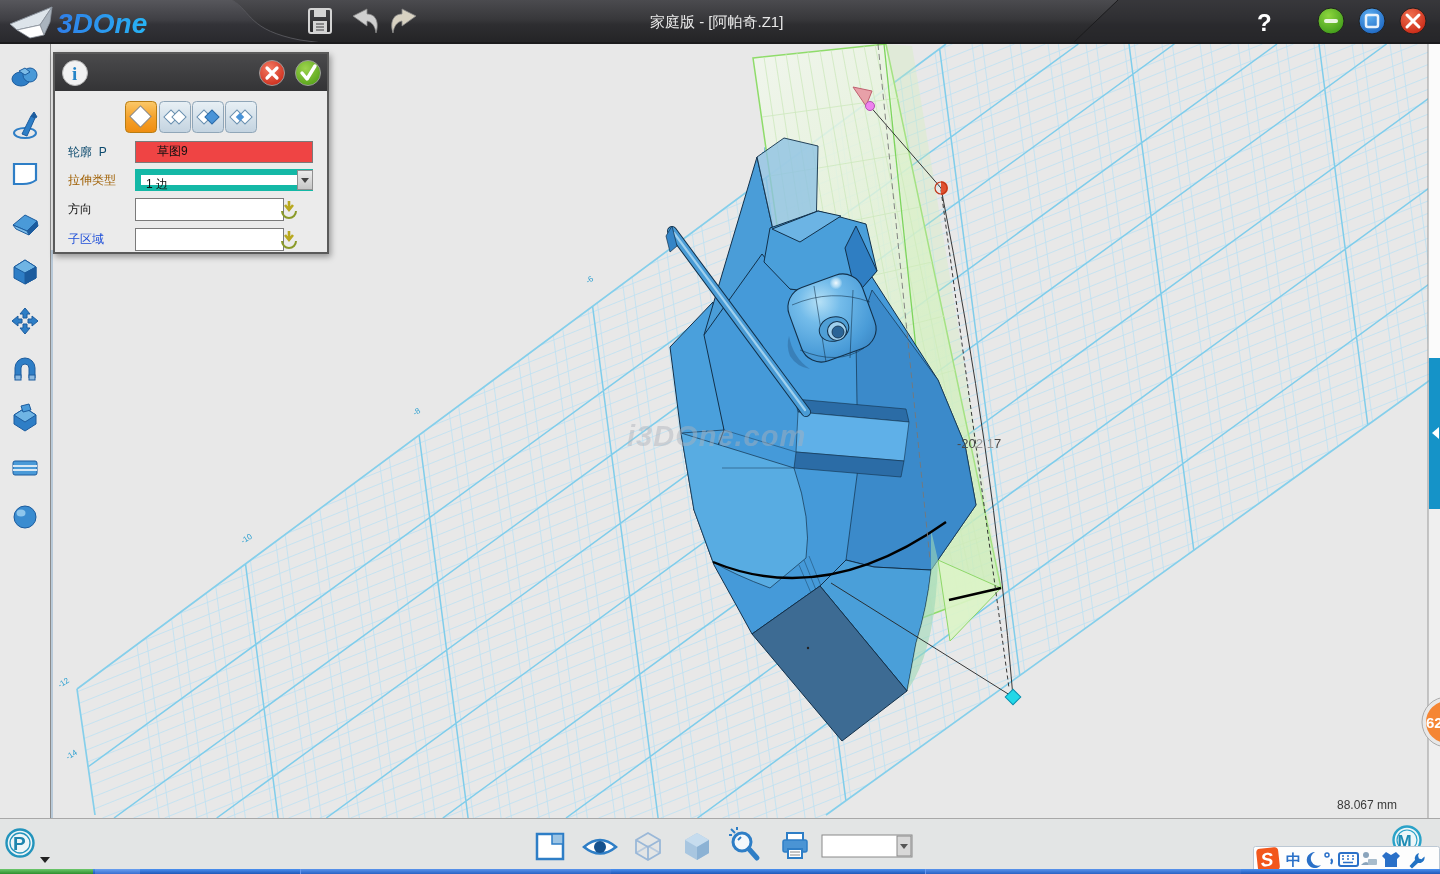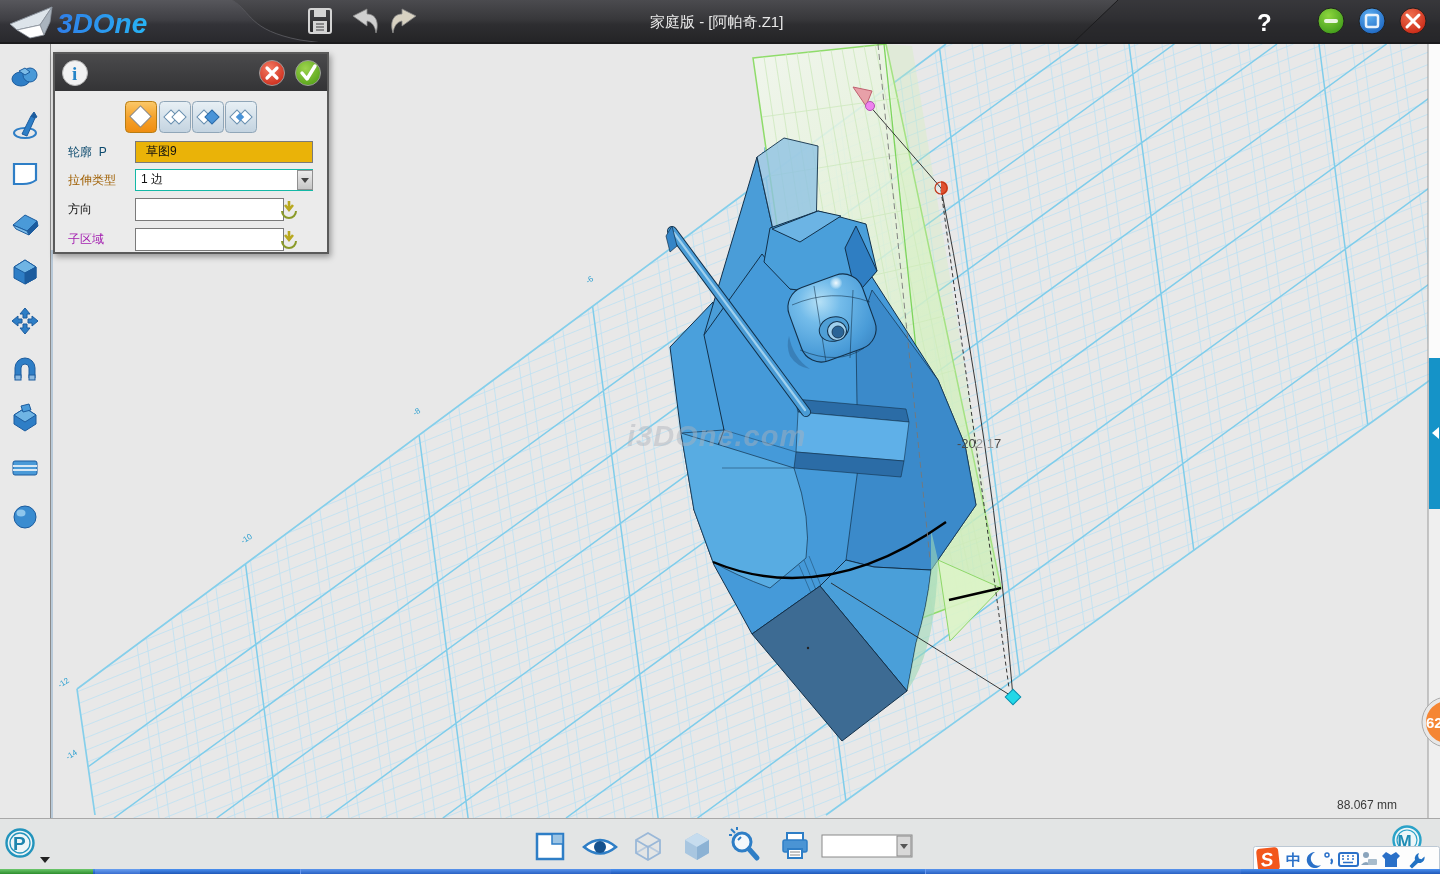--- a/index.html
+++ b/index.html
@@ -272,34 +272,34 @@
  <rect x="82" y="12" width="10" height="10" fill="#4a94d8" stroke="#2a6aa8" transform="rotate(45 87 17)"></rect>
  </g>
  <g>
  <rect x="100.5" y="1.5" width="31" height="31" rx="4" fill="url(#nb)" stroke="#90a6b8"></rect>
  <rect x="107" y="12" width="10" height="10" fill="#fff" stroke="#6a90b0" transform="rotate(45 112 17)"></rect>
  <rect x="115" y="12" width="10" height="10" fill="#fff" stroke="#6a90b0" transform="rotate(45 120 17)"></rect>
  <rect x="112" y="14" width="6" height="6" fill="#4a94d8" transform="rotate(45 115 17)"></rect>
  </g>
 </svg>
 <div class="abs" style="left:13px;top:90px;font-size:12px;color:#0c4a6e;">轮廓&nbsp;&nbsp;P</div>
-<div class="abs" style="left:80px;top:87px;width:178px;height:22px;background:#eab308;border:1px solid #7a7a7a;font-size:12px;color:#111;line-height:19px;padding-left:10px;box-sizing:border-box;">草图9</div>
+<div class="abs" style="left:80px;top:87px;width:178px;height:22px;background:#ef4444;border:1px solid #7a7a7a;font-size:12px;color:#111;line-height:19px;padding-left:21px;box-sizing:border-box;">草图9</div>
 <div class="abs" style="left:13px;top:118px;font-size:12px;color:#a16207;">拉伸类型</div>
-<div class="abs" style="left:80px;top:115px;width:178px;height:22px;background:#fff;border:1px solid #14b8a6;font-size:12px;color:#111;line-height:19px;padding-left:5px;box-sizing:border-box;">1 边</div>
+<div class="abs" style="left:80px;top:115px;width:178px;height:22px;background:#fff;border:6px solid #14b8a6;font-size:12px;color:#111;line-height:19px;padding-left:5px;box-sizing:border-box;">1 边</div>
 <div class="abs" style="left:242px;top:116px;width:16px;height:20px;background:linear-gradient(#ececec,#c6c6c6);border:1px solid #909090;box-sizing:border-box;">
  <svg width="14" height="17">
           <polygon points="3,7 11,7 7,12" fill="#444"></polygon>
         </svg></div>
 <div class="abs" style="left:13px;top:147px;font-size:12px;color:#111;text-align:right;">方向</div>
 <div class="abs" style="left:80px;top:144px;width:147px;height:21px;background:#fff;border:1px solid #7a7a7a;"></div>
 <svg class="abs" style="left:224px;top:145px" width="20" height="20">
  <path d="M10,2 v8 M6,6 l4,5 4,-5" stroke="#b8a820" stroke-width="2.6" fill="none"></path>
  <path d="M3,12 a7,7 0 0 0 14,0" fill="none" stroke="#8a9a28" stroke-width="2"></path>
 </svg>
-<div class="abs" style="left:13px;top:177px;font-size:12px;color:#a21caf;">子区域</div>
+<div class="abs" style="left:13px;top:177px;font-size:12px;color:#1d4ed8;">子区域</div>
 <div class="abs" style="left:80px;top:174px;width:147px;height:21px;background:#fff;border:1px solid #7a7a7a;"></div>
 <svg class="abs" style="left:224px;top:175px" width="20" height="20">
  <path d="M10,2 v8 M6,6 l4,5 4,-5" stroke="#b8a820" stroke-width="2.6" fill="none"></path>
  <path d="M3,12 a7,7 0 0 0 14,0" fill="none" stroke="#8a9a28" stroke-width="2"></path>
 </svg>
 </div>
 <svg class="abs" style="left:0;top:818px" width="1440" height="51" viewBox="0 0 1440 51">
 <rect width="1440" height="51" fill="#e3e5e5"></rect>
 <line x1="0" y1="0.5" x2="1440" y2="0.5" stroke="#a8a8a8"></line>
 <g>

